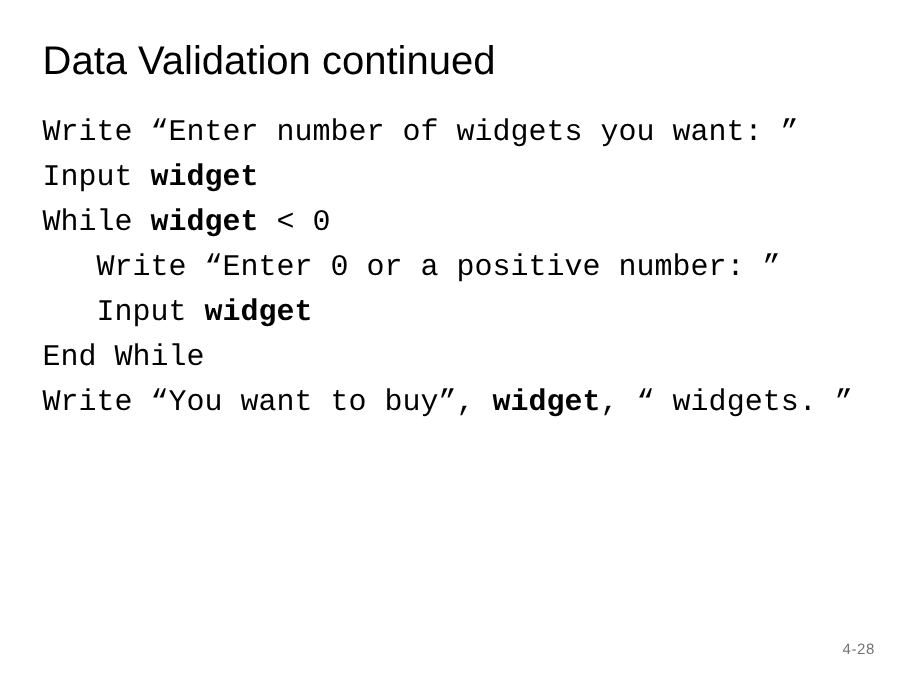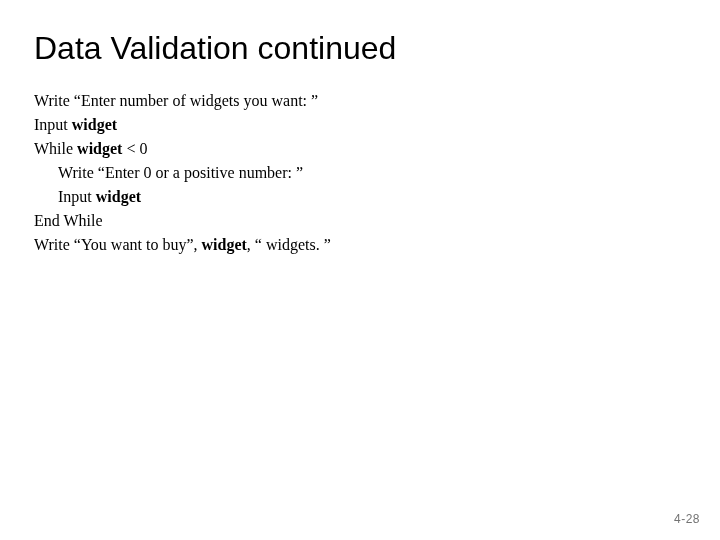--- a/index.html
+++ b/index.html
@@ -24,22 +24,22 @@
     font-weight: 400;
     margin: 0 0 22px 0;
     letter-spacing: 0px;
   }
   .subtitle {
     font-family: "Times New Roman", Times, serif;
     font-size: 22px;
     margin: 0 0 26px 0;
   }
   .code {
-    font-family: Liberation Serif, serif;
-    font-size: 16px;
+    font-family: Liberation Mono, monospace;
+    font-size: 24px;
     line-height: 1.5;
     white-space: pre;
   }
   .code .b { font-weight: bold; }
   .indent { display:inline-block; width:3ch; }
   .pagenum {
     position: absolute;
     bottom: 14px;
     right: 20px;
     font-family: Arial, Helvetica, sans-serif;

